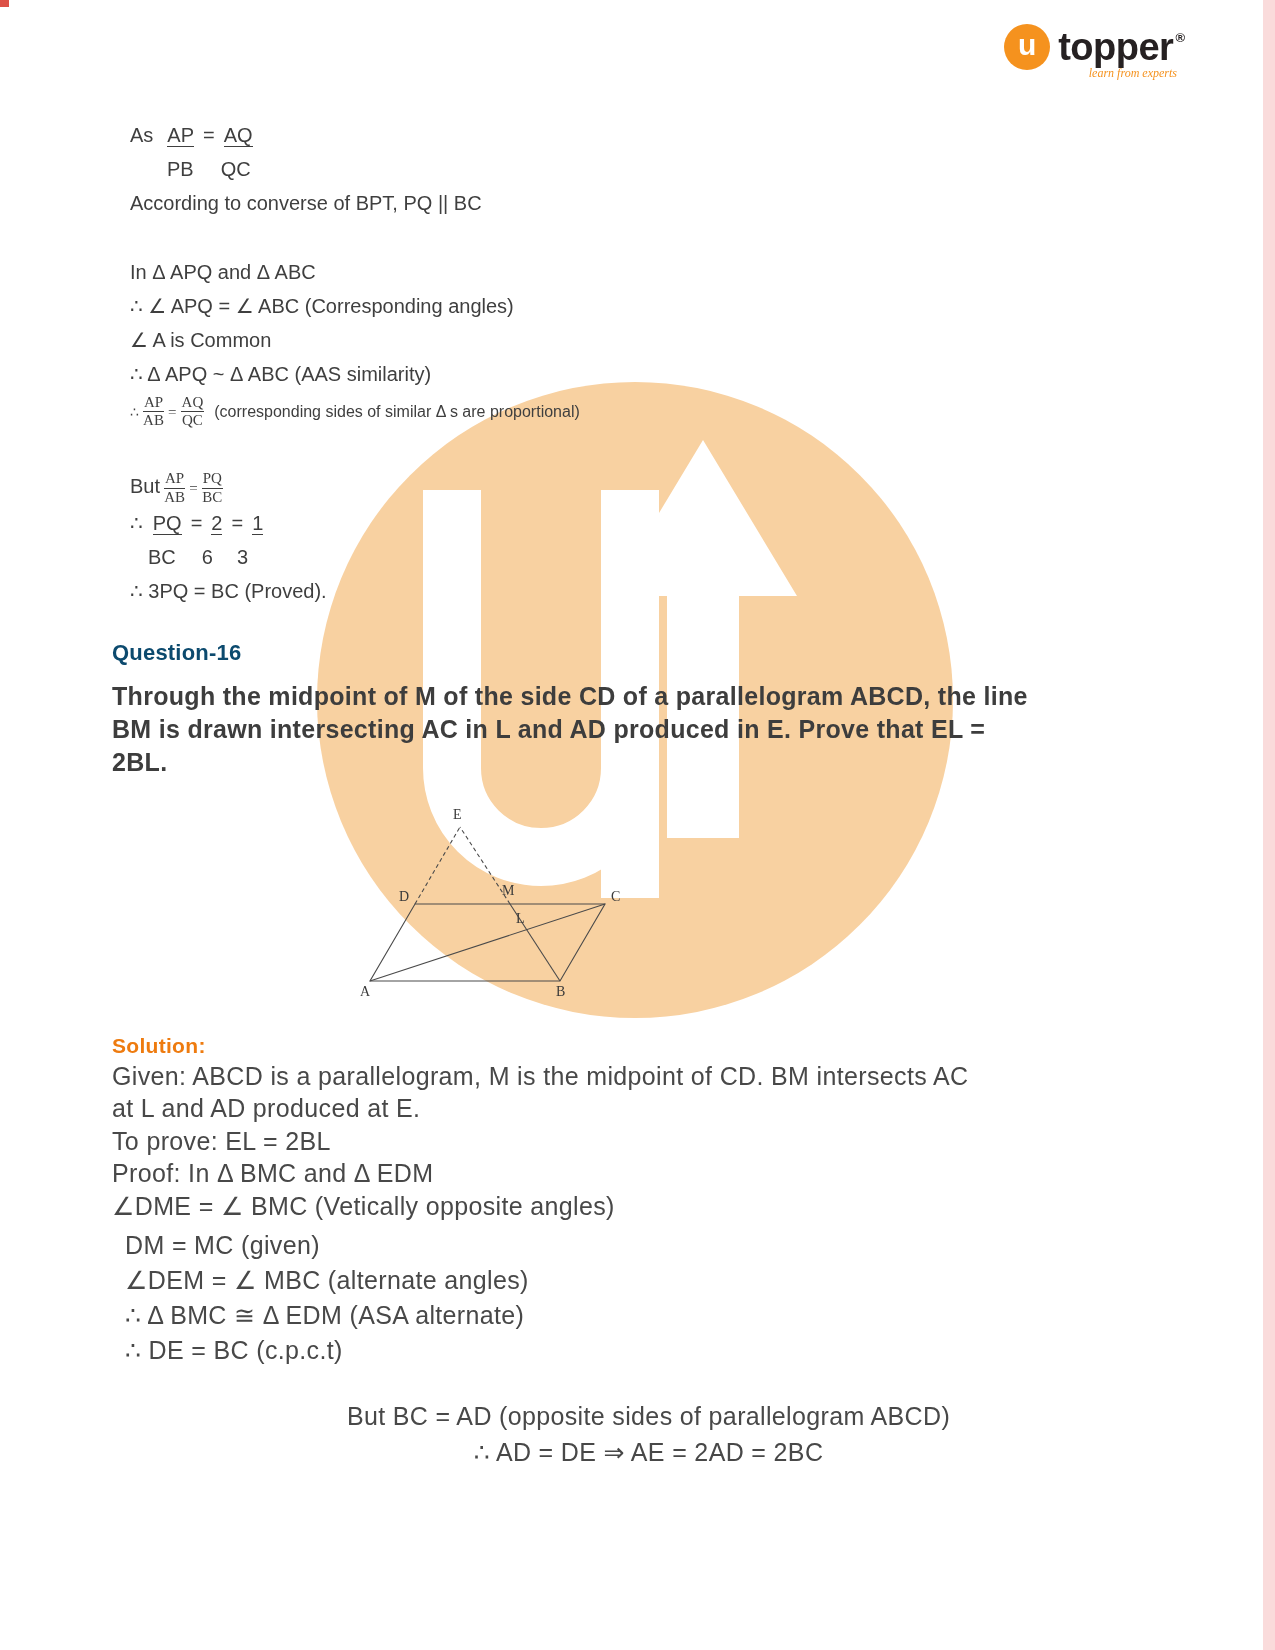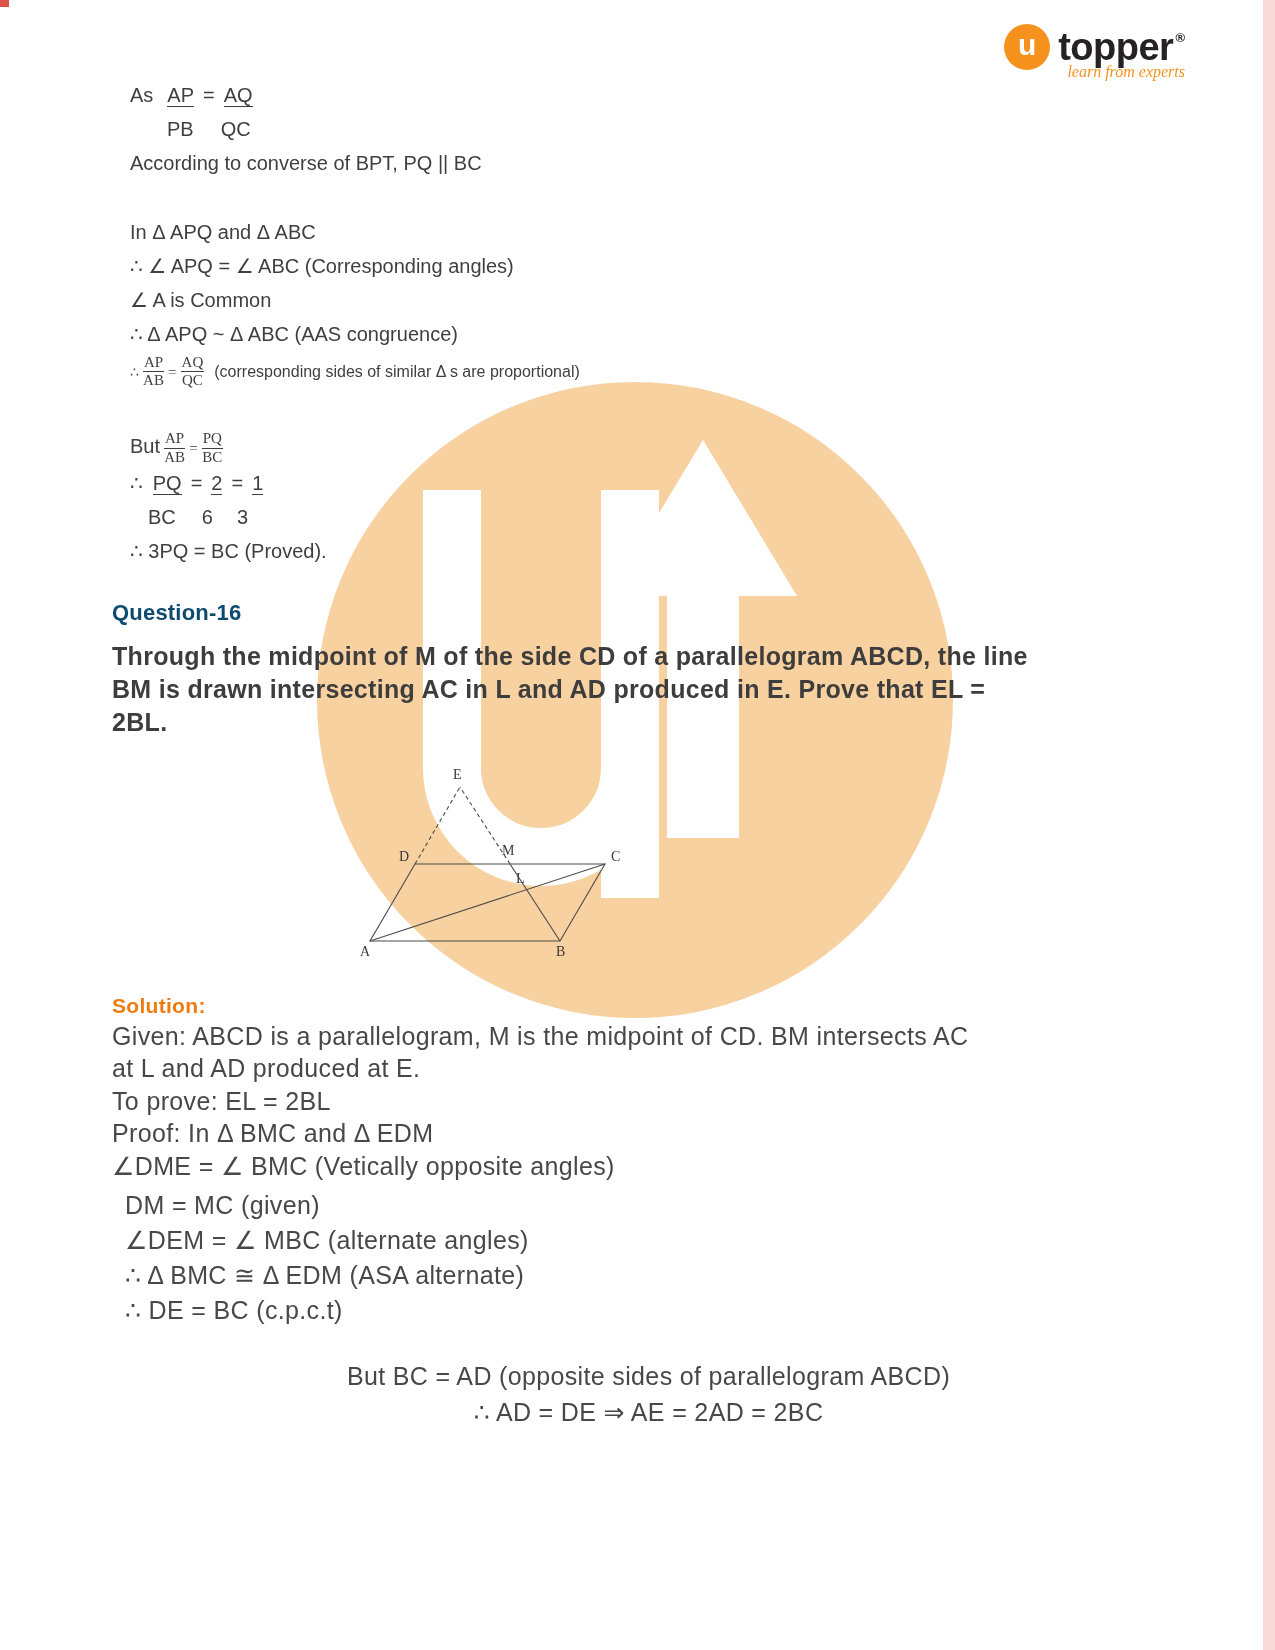--- a/index.html
+++ b/index.html
@@ -19,26 +19,26 @@
   .logo { position:absolute; top:24px; right:90px; z-index:2; display:flex; align-items:center; }
   .logo-circle {
     width:46px; height:46px; border-radius:50%; background:#f5921e; margin-right:8px;
     display:flex; align-items:center; justify-content:center; position:relative;
   }
   .logo-u { color:#ffffff; font-size:30px; font-weight:bold; line-height:1; padding-bottom:4px; }
   .logo-wordwrap { position:relative; }
   .logo-text { font-size:38px; font-weight:bold; color:#262122; letter-spacing:-0.5px; line-height:1; }
   .logo-reg { font-size:13px; font-weight:bold; color:#262122; vertical-align:18px; margin-left:2px; }
   .logo-tagline {
-    position:absolute; right:0; bottom:-15px; color:#f5921e; font-size:16px;
+    position:absolute; right:8px; bottom:-15px; color:#f5921e; font-size:12px;
     font-family:"Liberation Serif", serif; font-style:italic; white-space:nowrap;
   }
 
   
-  .content { position:relative; z-index:1; padding:78px 90px 0 112px; }
+  .content { position:relative; z-index:1; padding:118px 90px 0 112px; }
 
   
   .mtop { font-size:20px; color:#3f3f3f; margin-left:18px; }
   .mtop p { line-height:34px; }
   .u { display:inline-block; border-bottom:1.6px solid currentColor; line-height:1.05; }
   .eqsp { margin:0 9px; }
   .pre-gap { margin-right:14px; }
   .den-ap { margin-left:37px; }
   .den-ap .g { margin-left:27px; }
   .mt-gap { margin-top:35px; }
@@ -107,21 +107,21 @@
         <span class="pre-gap">As</span><span class="u">AP</span><span class="eqsp">=</span><span class="u">AQ</span>
       </p>
       <p class="den-ap">
         <span>PB</span><span class="g">QC</span>
       </p>
       <p>According to converse of BPT, PQ || BC</p>
 
       <p class="mt-gap">In Δ APQ and Δ ABC</p>
       <p>∴ ∠ APQ = ∠ ABC (Corresponding angles)</p>
       <p>∠ A is Common</p>
-      <p>∴ Δ APQ ~ Δ ABC (AAS congruence)</p>
+      <p>∴ Δ APQ ~ Δ ABC (AAS similarity)</p>
 
       <p class="propline">
         <span class="pre-small">∴</span><span class="sfrac">
             <span class="sn">AP</span>
             <span class="sd">AB</span>
           </span><span class="seq">=</span><span class="sfrac">
             <span class="sn">AQ</span>
             <span class="sd">QC</span>
           </span><span class="suffix">(corresponding sides of similar Δ s are proportional)</span>
       </p>

